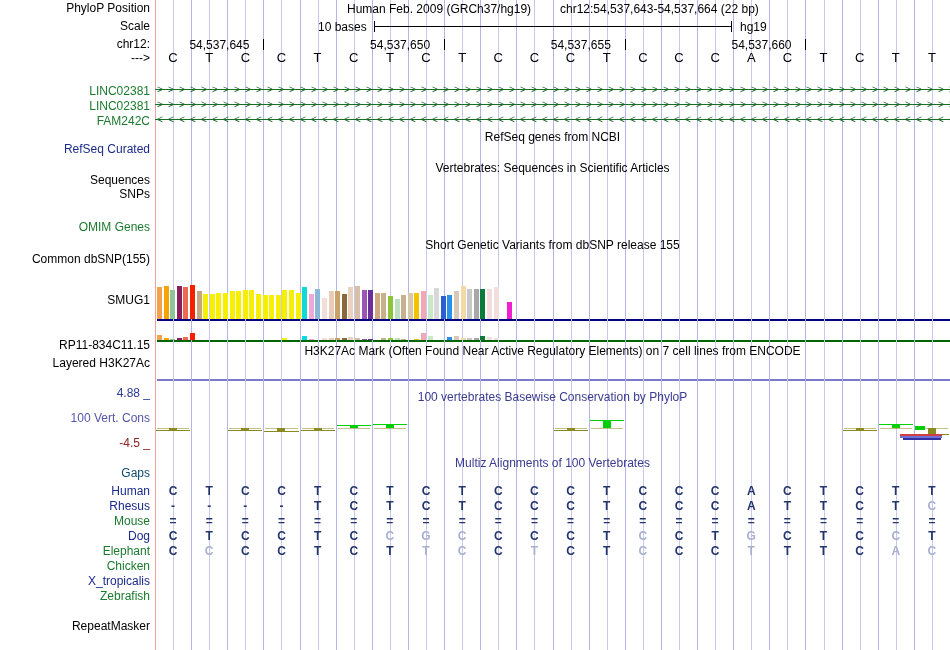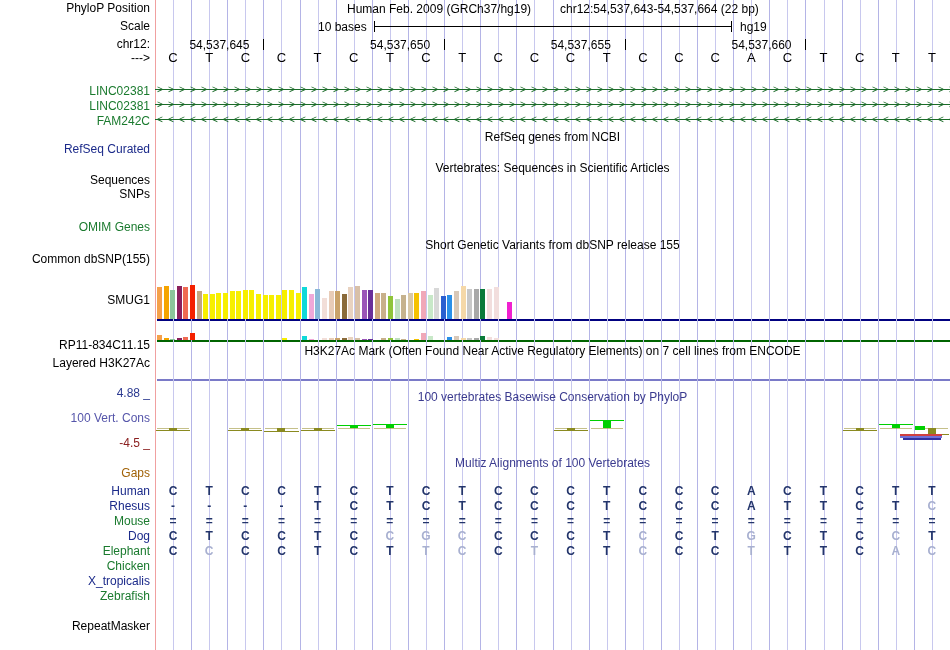--- a/index.html
+++ b/index.html
@@ -24,21 +24,21 @@
   
   .lbl {
     position:absolute; left:0; width:150px;
     text-align:right; white-space:nowrap;
     font-size:12px; line-height:13px; z-index:5;
   }
   .lbl.black  { color:#000000; }
   .lbl.green  { color:#1a7a2e; }
   .lbl.blue   { color:#1b2a8a; }
   .lbl.purple { color:#5555aa; }
-  .lbl.orange { color:#a16207; }
+  .lbl.orange { color:#0c4a6e; }
   .lbl.mblue  { color:#2b3990; }
   .lbl.dkred  { color:#8b2020; }
 
   
   .ctitle {
     position:absolute; left:155px; width:795px;
     text-align:center; white-space:nowrap;
     font-size:12px; z-index:4;
   }
   .ctitle.black { color:#000; }

